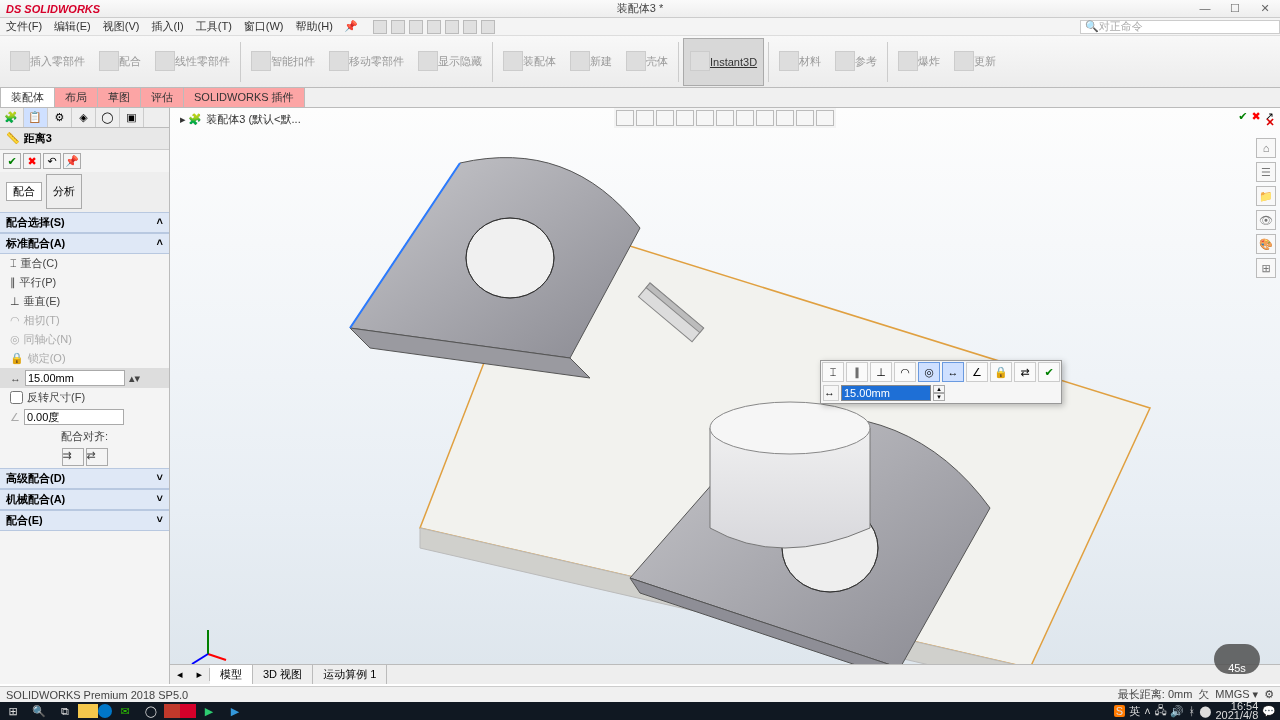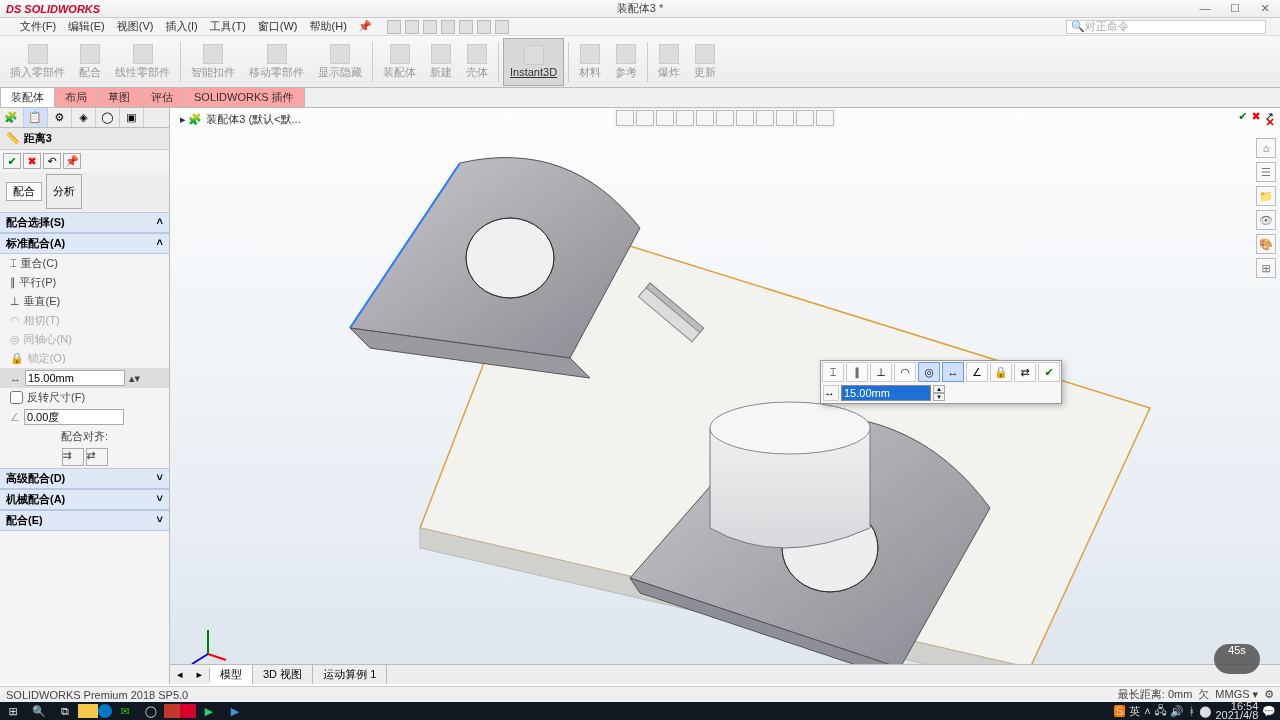--- a/index.html
+++ b/index.html
@@ -7,29 +7,29 @@
 
 
 .titlebar { height:18px; background:linear-gradient(#fafafa,#eee); display:flex; align-items:center; border-bottom:1px solid #ccc; }
 .titlebar .logo { color:#d6002a; font-weight:bold; font-style:italic; padding:0 6px; font-size:12px; }
 .titlebar .logo span.s { color:#d6002a; }
 .titlebar .win-controls { margin-left:auto; display:flex; }
 .titlebar .win-controls div { width:30px; text-align:center; color:#666; cursor:default; }
 .titlebar .doc { position:absolute; left:50%; transform:translateX(-50%); color:#444; }
 
 
-.menubar { height:18px; background:#f4f4f4; display:flex; align-items:center; padding:0 14px; border-bottom:1px solid #ddd; }
+.menubar { height:18px; background:#f4f4f4; display:flex; align-items:center; padding:0 0; border-bottom:1px solid #ddd; }
 .menubar .mi { padding:0 6px; color:#333; cursor:default; }
 .menubar .search { margin-left:auto; width:200px; height:14px; border:1px solid #ccc; background:#fff; padding:0 4px; color:#aaa; display:flex; align-items:center; }
 .menubar .qat { display:flex; align-items:center; gap:4px; margin-left:8px; }
 .menubar .qat div { width:14px; height:14px; background:#e0e0e0; border:1px solid #bbb; }
 
 
 .ribbon { height:52px; background:linear-gradient(#f8f8f8,#ececec); border-bottom:1px solid #bbb; display:flex; align-items:center; padding:0 4px; gap:2px; }
-.ribbon .grp { display:flex; flex-direction:column; align-items:center; padding:2px 6px; height:48px; justify-content:center; color:#999; }
+.ribbon .grp { display:flex; flex-direction:row; align-items:center; padding:2px 6px; height:48px; justify-content:center; color:#999; }
 .ribbon .grp .ic { width:20px; height:20px; background:#ddd; border:1px solid #ccc; margin-bottom:1px; }
 .ribbon .grp.active { background:#d8d8d8; border:1px solid #aaa; color:#333;text-decoration:underline; }
 .ribbon .sep { width:1px; height:40px; background:#ccc; margin:0 2px; }
 
 
 .tabrow { height:20px; background:#f0f0f0; border-bottom:1px solid #bbb; display:flex; align-items:flex-end; }
 .tabrow .tab { padding:2px 10px; border:1px solid #bbb; border-bottom:none; margin-right:-1px; background:#fca5a5; color:#333; cursor:default; }
 .tabrow .tab.active { background:#fff; }
 
 
@@ -79,21 +79,21 @@
 .status { position:absolute; bottom:18px; left:0; right:0; height:16px; background:#f0f0f0; border-top:1px solid #ccc; display:flex; align-items:center; padding:0 6px; color:#444; }
 .status .r { margin-left:auto; display:flex; gap:6px; align-items:center; }
 
 
 .taskbar { position:absolute; bottom:0; left:0; right:0; height:18px; background:#101822; display:flex; align-items:center; }
 .taskbar .tb { width:26px; height:18px; display:flex; align-items:center; justify-content:center; color:#ddd; }
 .taskbar .tray { margin-left:auto; display:flex; align-items:center; gap:4px; padding-right:4px; color:#ddd; }
 .taskbar .clock { text-align:right; font-size:9px; line-height:9px; }
 
 
-.pill { position:absolute; bottom:46px; right:20px; width:46px; height:30px; border-radius:15px; background:rgba(80,80,80,.85); color:#fff; display:flex; align-items:flex-start; justify-content:center; font-size:12px; }
+.pill { position:absolute; bottom:46px; right:20px; width:46px; height:30px; border-radius:15px; background:rgba(80,80,80,.85); color:#fff; display:flex; align-items:flex-end; justify-content:center; font-size:12px; }
 
 
 .closex { position:absolute; top:114px; right:2px; width:16px; height:16px; color:#d00; font-weight:bold; display:flex; align-items:center; justify-content:center; }
 
 
 svg.scn { position:absolute; top:0; left:0; }
 </style>
 </head>
 <body>
 

